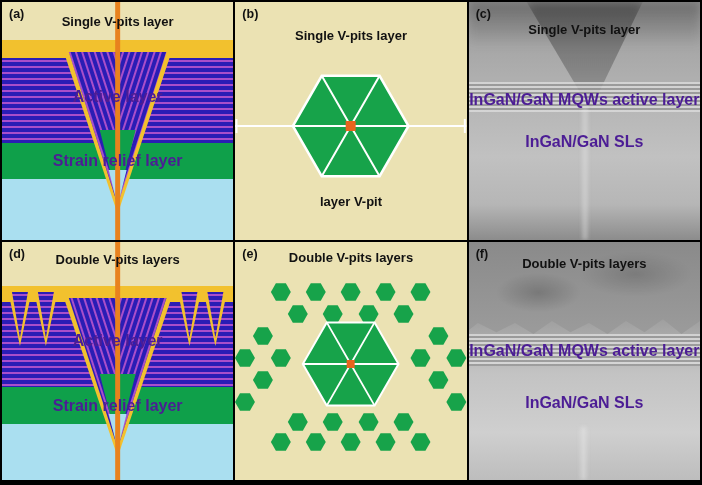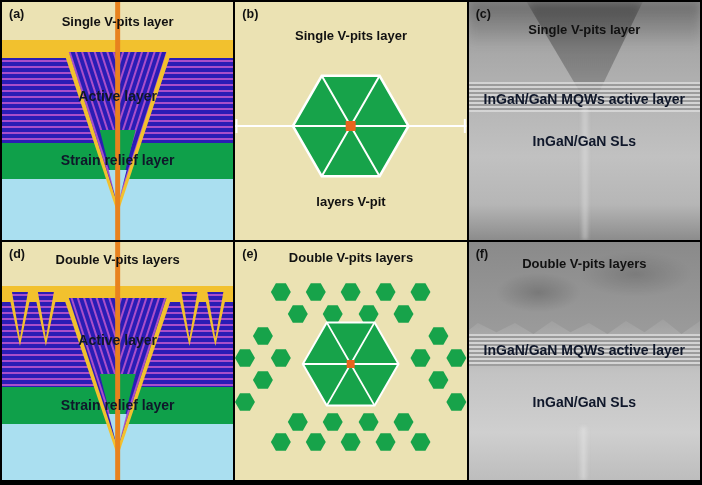--- a/index.html
+++ b/index.html
@@ -6,21 +6,21 @@
   html,body { width:702px; height:485px; background:#000; font-family:"Liberation Sans", sans-serif; }
   .figure{
     width:702px; height:485px; background:#000;
     display:grid; grid-template-columns:repeat(3,1fr); grid-template-rows:repeat(2,1fr);
     gap:2px; padding:2px 2px 5px 2px;
   }
   .panel{ position:relative; overflow:hidden; background:#ebe2b3; }
   .panel > svg{ position:absolute; inset:0; width:100%; height:100%; }
   .tag{ position:absolute; top:5px; left:7px; font-weight:bold; font-size:12.5px; color:#111; z-index:5;}
   .title{ position:absolute; left:0; width:100%; text-align:center; font-weight:bold; font-size:13px; color:#111; z-index:5;}
-  .lbl{ position:absolute; left:0; width:100%; text-align:center; font-weight:bold; font-size:14px; color:#0f172a; z-index:5;}
+  .lbl{ position:absolute; left:0; width:100%; text-align:center; font-weight:bold; font-size:16px; color:#4c1d95; z-index:5;}
   
   .sem{ background:#b3b3b3; }
   .sem-base{ position:absolute; inset:0;
     background:linear-gradient(180deg,#8e8e8e 0%,#a6a6a6 18%,#b4b4b4 40%,#c1c1c1 65%,#b6b6b6 85%,#8c8c8c 100%); }
   .f-base{ background:linear-gradient(180deg,#8f8f8f 0%,#9b9b9b 30%,#c3c3c3 55%,#cfcfcf 80%,#bdbdbd 100%); }
   .sem-topband{ position:absolute; top:0; left:0; width:100%; height:46px;
     background:linear-gradient(rgba(70,70,70,.45),rgba(120,120,120,0)); filter:blur(4px); }
   .sem-vpit{ position:absolute; top:0; left:58px; width:116px; height:108px;
     background:linear-gradient(180deg,rgba(55,55,55,.55),rgba(90,90,90,.30));
     clip-path:polygon(0 0,100% 0,55% 100%); filter:blur(6px); }
@@ -80,21 +80,21 @@
       <rect width="232" height="238" fill="#ebe2b3"></rect>
       <line x1="0" y1="124" x2="232" y2="124" stroke="#fff" stroke-width="2"></line>
       <line x1="1.5" y1="117" x2="1.5" y2="131" stroke="#fff" stroke-width="2"></line>
       <line x1="230.5" y1="117" x2="230.5" y2="131" stroke="#fff" stroke-width="2"></line>
       <polygon points="174,124 145,174.2 87,174.2 58,124 87,73.8 145,73.8" fill="#17a34a" stroke="#fff" stroke-width="2.5"></polygon>
       <path d="M116,124 L174,124 M116,124 L145,174.2 M116,124 L87,174.2 M116,124 L58,124 M116,124 L87,73.8 M116,124 L145,73.8" stroke="#fff" stroke-width="2" fill="none"></path>
       <rect x="111" y="119" width="10" height="10" fill="#e8641e"></rect>
     </svg>
     <div class="tag">(b)</div>
     <div class="title" style="top:26px">Single V-pits layer</div>
-    <div class="title" style="top:192px">layers V-pit</div>
+    <div class="title" style="top:192px">layer V-pit</div>
   </section>
 
   <section class="panel sem">
     <div class="sem-base"></div>
     <div class="sem-topband"></div>
     <div class="sem-vpit"></div>
     <div class="sem-stripes" style="top:80px"></div>
     <div class="sem-streak" style="left:114px; top:105px; bottom:0;"></div>
     <div class="tag">(c)</div>
     <div class="title" style="top:20px">Single V-pits layer</div>

